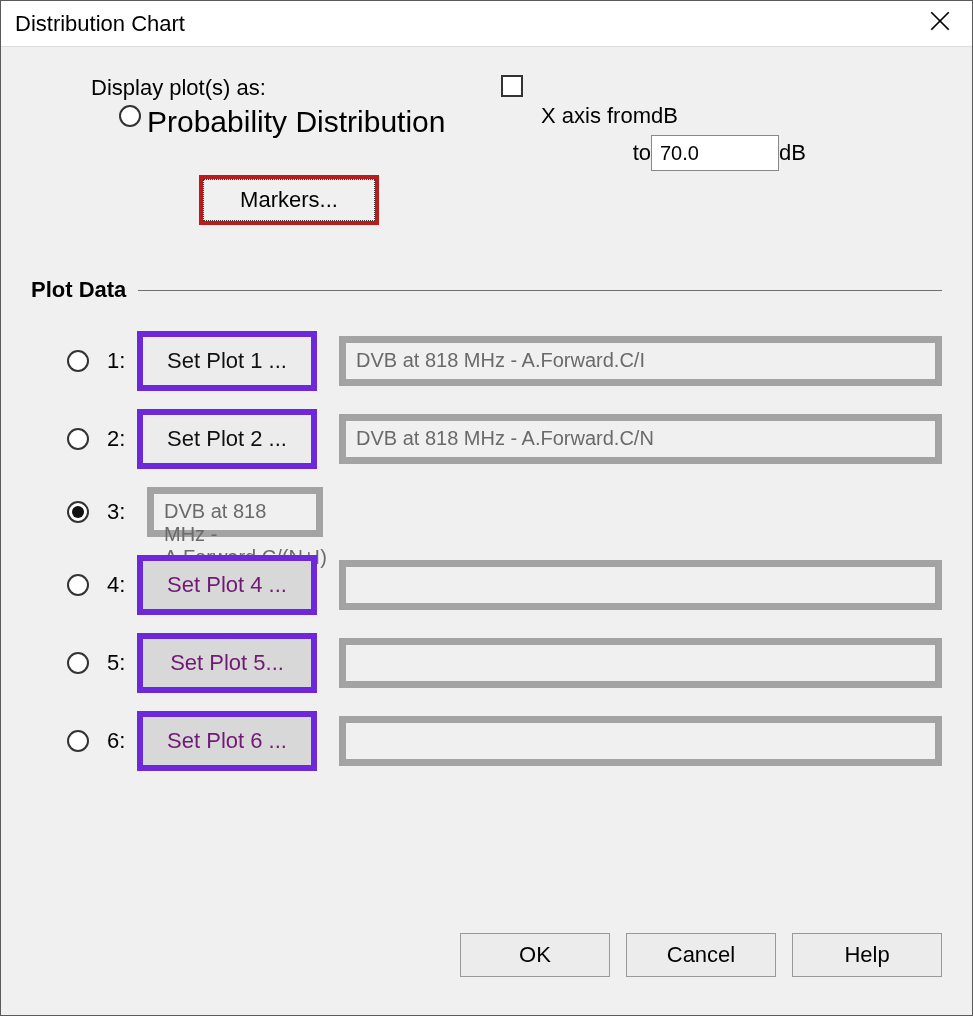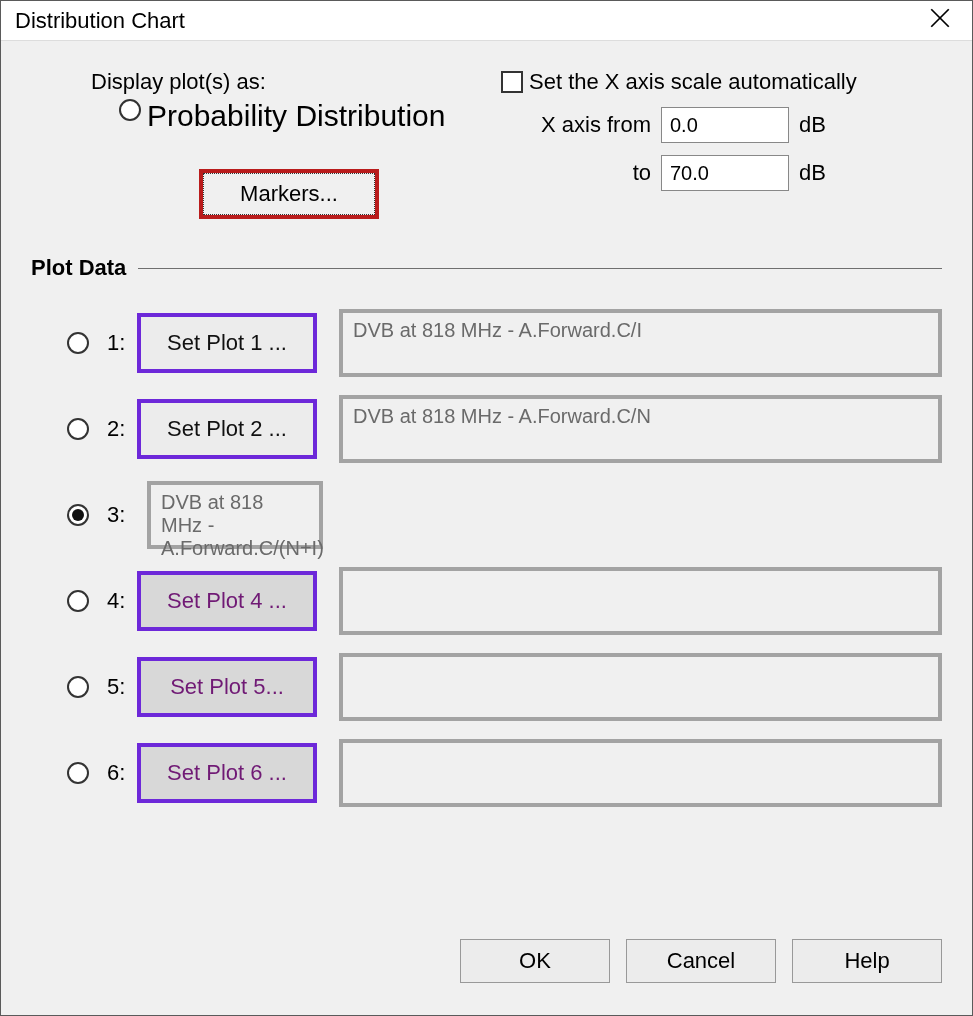--- a/index.html
+++ b/index.html
@@ -11,21 +11,21 @@
     height: 1016px;
     border: 1px solid #5a5a5a;
     position: relative;
     color: #000;
   }
   .titlebar {
     display: flex;
     align-items: center;
     justify-content: space-between;
     background: #fff;
-    height: 40px;
+    height: 46px;
     padding: 0 14px;
     border-bottom: 1px solid #ddd;
   }
   .titlebar .title {
     font-size: 22px;
     font-weight: 400;
   }
   .close-x {
     font-size: 22px;
     cursor: pointer;
@@ -100,22 +100,21 @@
     width: 22px; height: 22px;
     border: 2px solid #333;
     margin-right: 6px;
     background: #fff;
   }
 
   .axis-row {
     display: grid;
     grid-template-columns: 150px 128px 44px;
     align-items: center;
-    column-gap: 10px;
-    margin-top: 12px;
+    margin-top: 6px;
     font-size: 22px;
   }
   .axis-row .lab { text-align: right; }
   .axis-row input {
     height: 36px;
     border: 1px solid #888;
     background: #fff;
     font-size: 20px;
     padding: 2px 8px;
     font-family: inherit;
@@ -127,65 +126,65 @@
     width: 180px;
     height: 50px;
     background: #f0f0f0;
     border: 4px solid #b91c1c;
     outline: 1px dotted #333;
     outline-offset: -5px;
     font-size: 22px;
     cursor: pointer;
   }
 
-  .plot-section { margin-top: 36px; }
+  .plot-section { margin-top: 52px; }
 
   .plot-grid {
     padding-left: 36px;
   }
   .plot-row {
     display: grid;
     grid-template-columns: 34px 24px 186px 1fr;
     align-items: center;
     column-gap: 6px;
     margin-bottom: 18px;
   }
   .plot-row .idx {
     font-size: 22px;
   }
   .plot-row .radio-col {
     display: flex; justify-content: flex-start;
   }
   .set-plot-btn {
     height: 60px;
     width: 180px;
-    border: 4px solid #6d28d9;
+    border: 6px solid #6d28d9;
     background: #ececec;
     font-size: 22px;
     cursor: pointer;
     color: #111;
   }
   .set-plot-btn.disabled {
     background: #d8d8d8;
     color: #701a75;
     cursor: default;
   }
   .desc-box {
-    height: 68px;
-    border: 4px solid #a3a3a3;
+    height: 50px;
+    border: 7px solid #a3a3a3;
     background: #f0f0f0;
     font-size: 20px;
     color: #6a6a6a;
     padding: 6px 10px;
     margin-left: 10px;
   }
 
   .footer {
     position: absolute;
-    bottom: 32px; right: 30px;
+    bottom: 38px; right: 30px;
     display: flex;
     gap: 16px;
     border-radius: 13px;
   }
   .footer button {
     width: 150px;
     height: 44px;
     font-size: 22px;
     background: #ececec;
     border: 1px solid #999;
@@ -216,26 +215,24 @@
         <span class="radio"></span>
         <span>Probability Distribution</span>
       </div>
 
       <button class="markers-btn">Markers...</button>
     </div>
 
     <div class="col-right">
       <div class="checkbox-line">
         <span class="checkbox"></span>
-        <span>Set the X axis scale automatically</span>
       </div>
 
       <div class="axis-row">
         <span class="lab">X axis from</span>
-        <input type="text" value="0.0" style="">
         <span>dB</span>
       </div>
       <div class="axis-row">
         <span class="lab">to</span>
         <input type="text" value="70.0" style="">
         <span>dB</span>
       </div>
     </div>
   </div>
 

